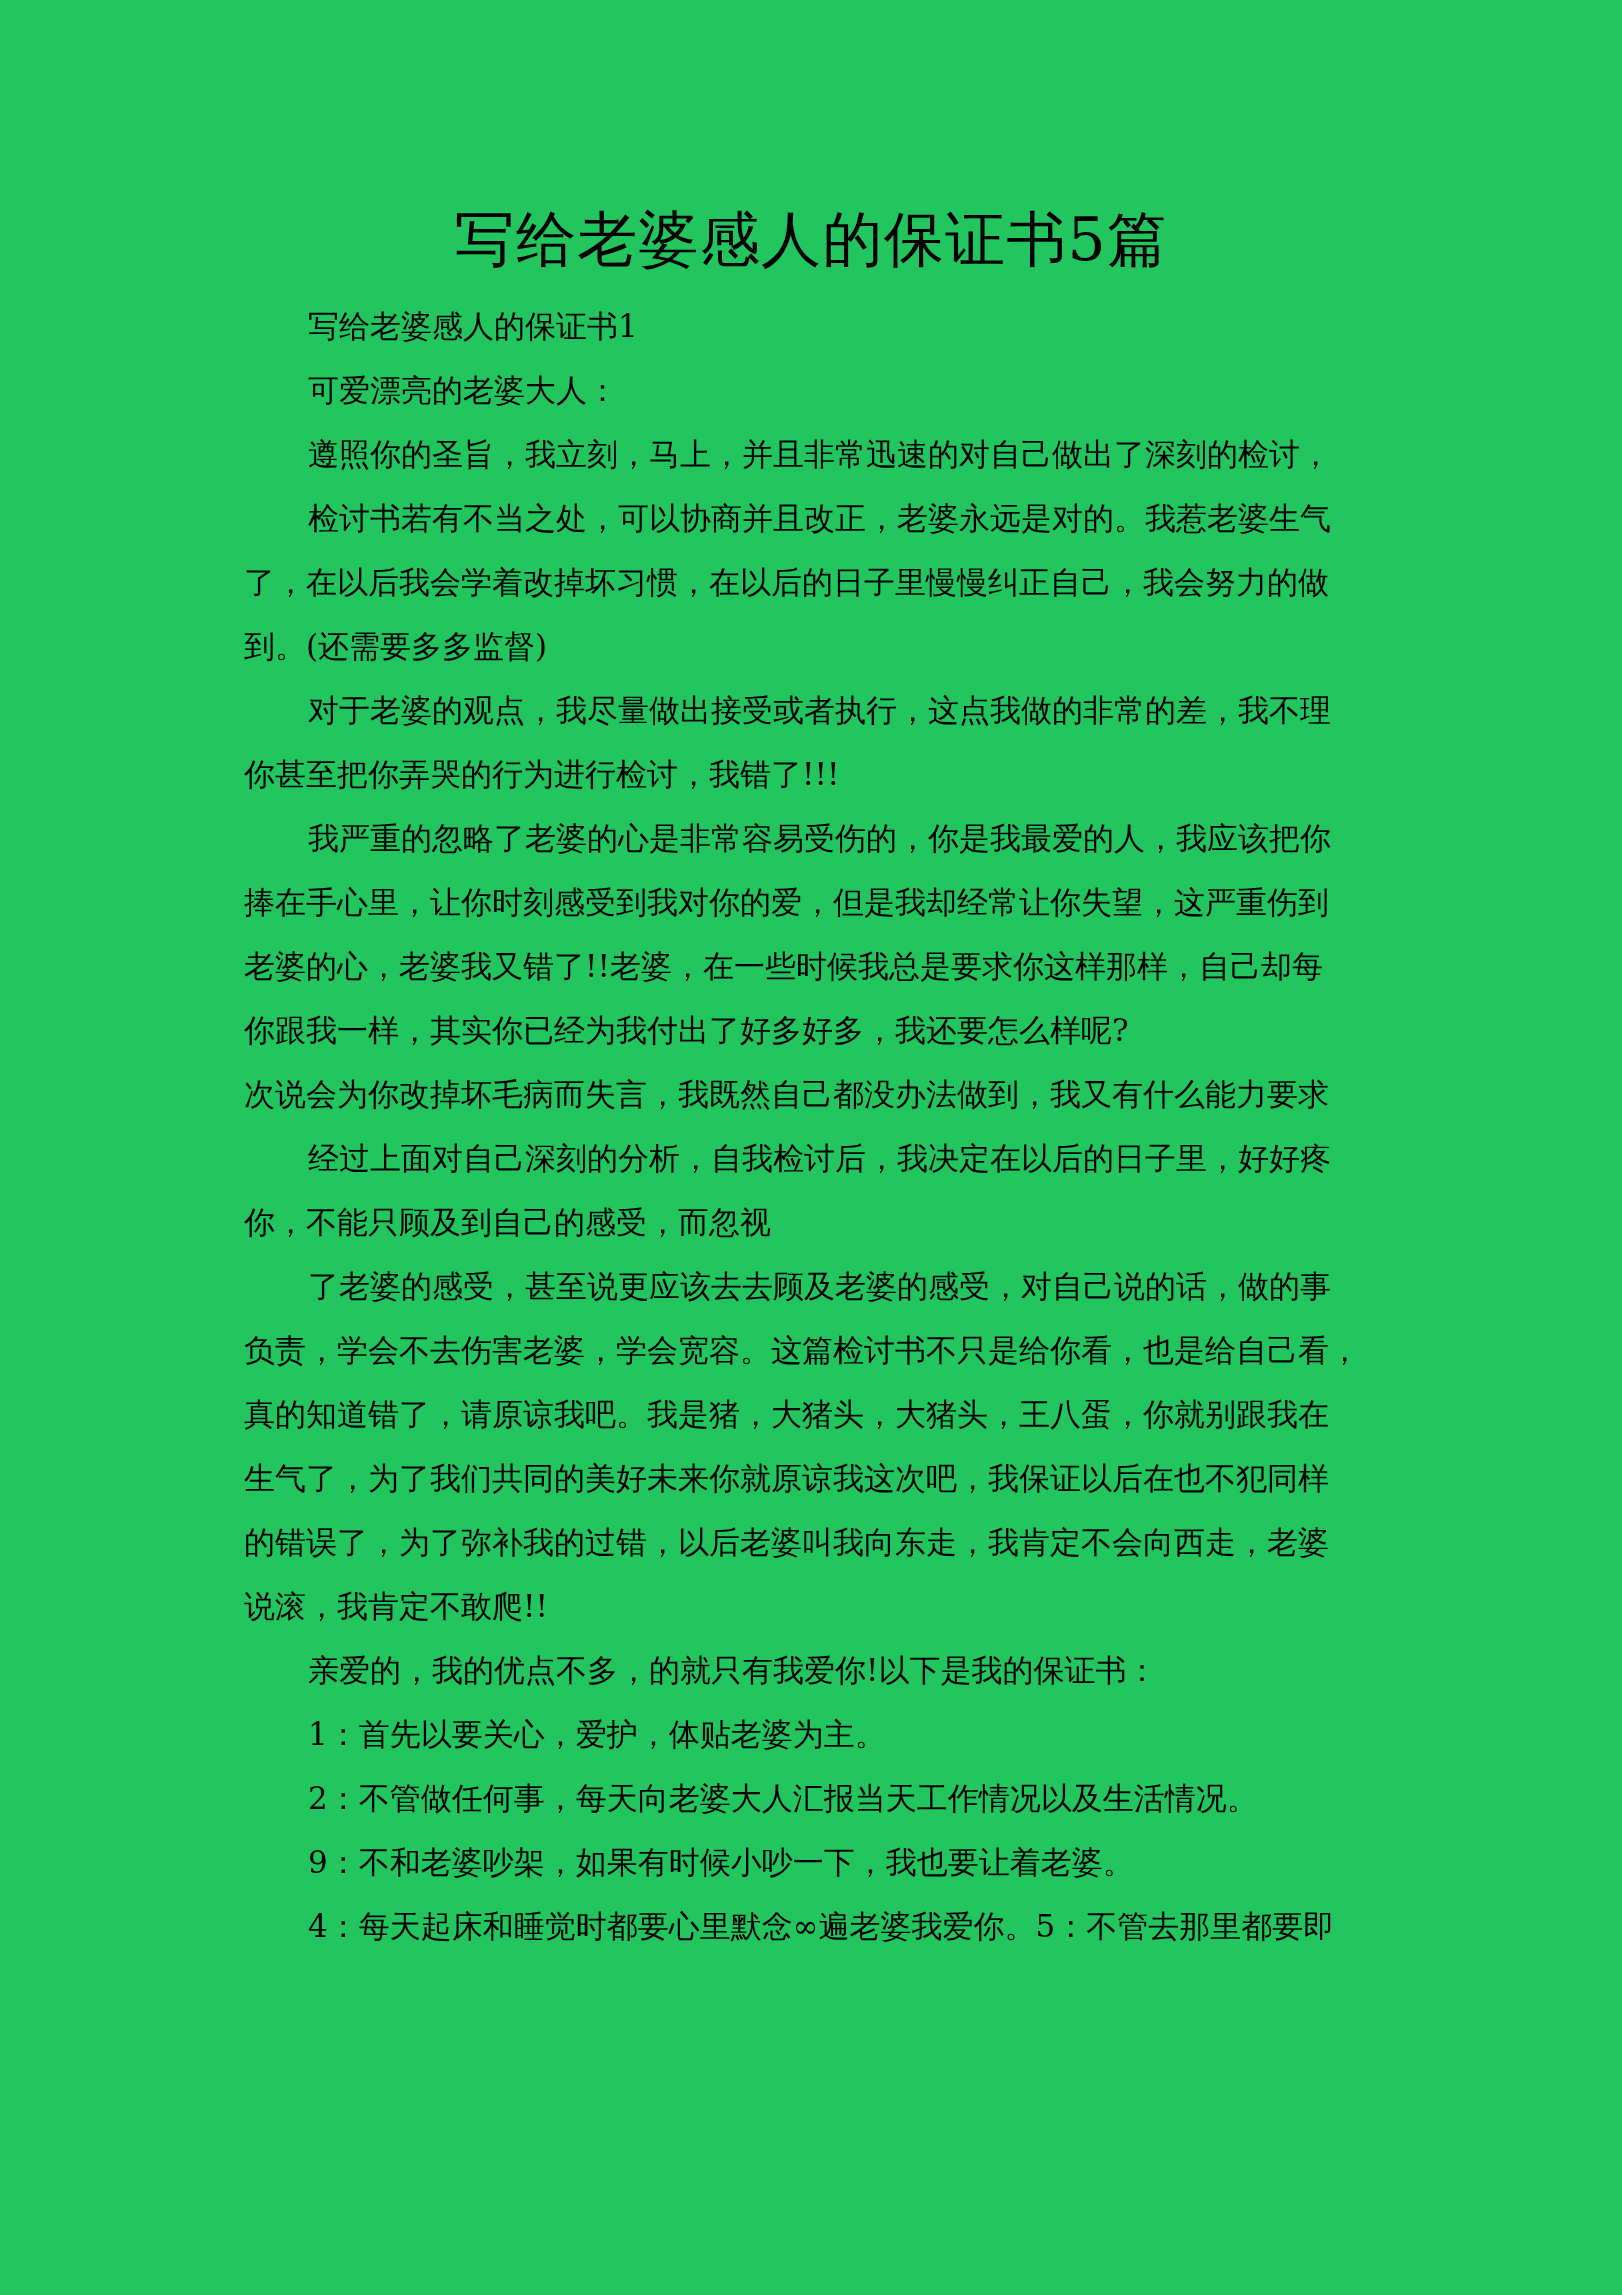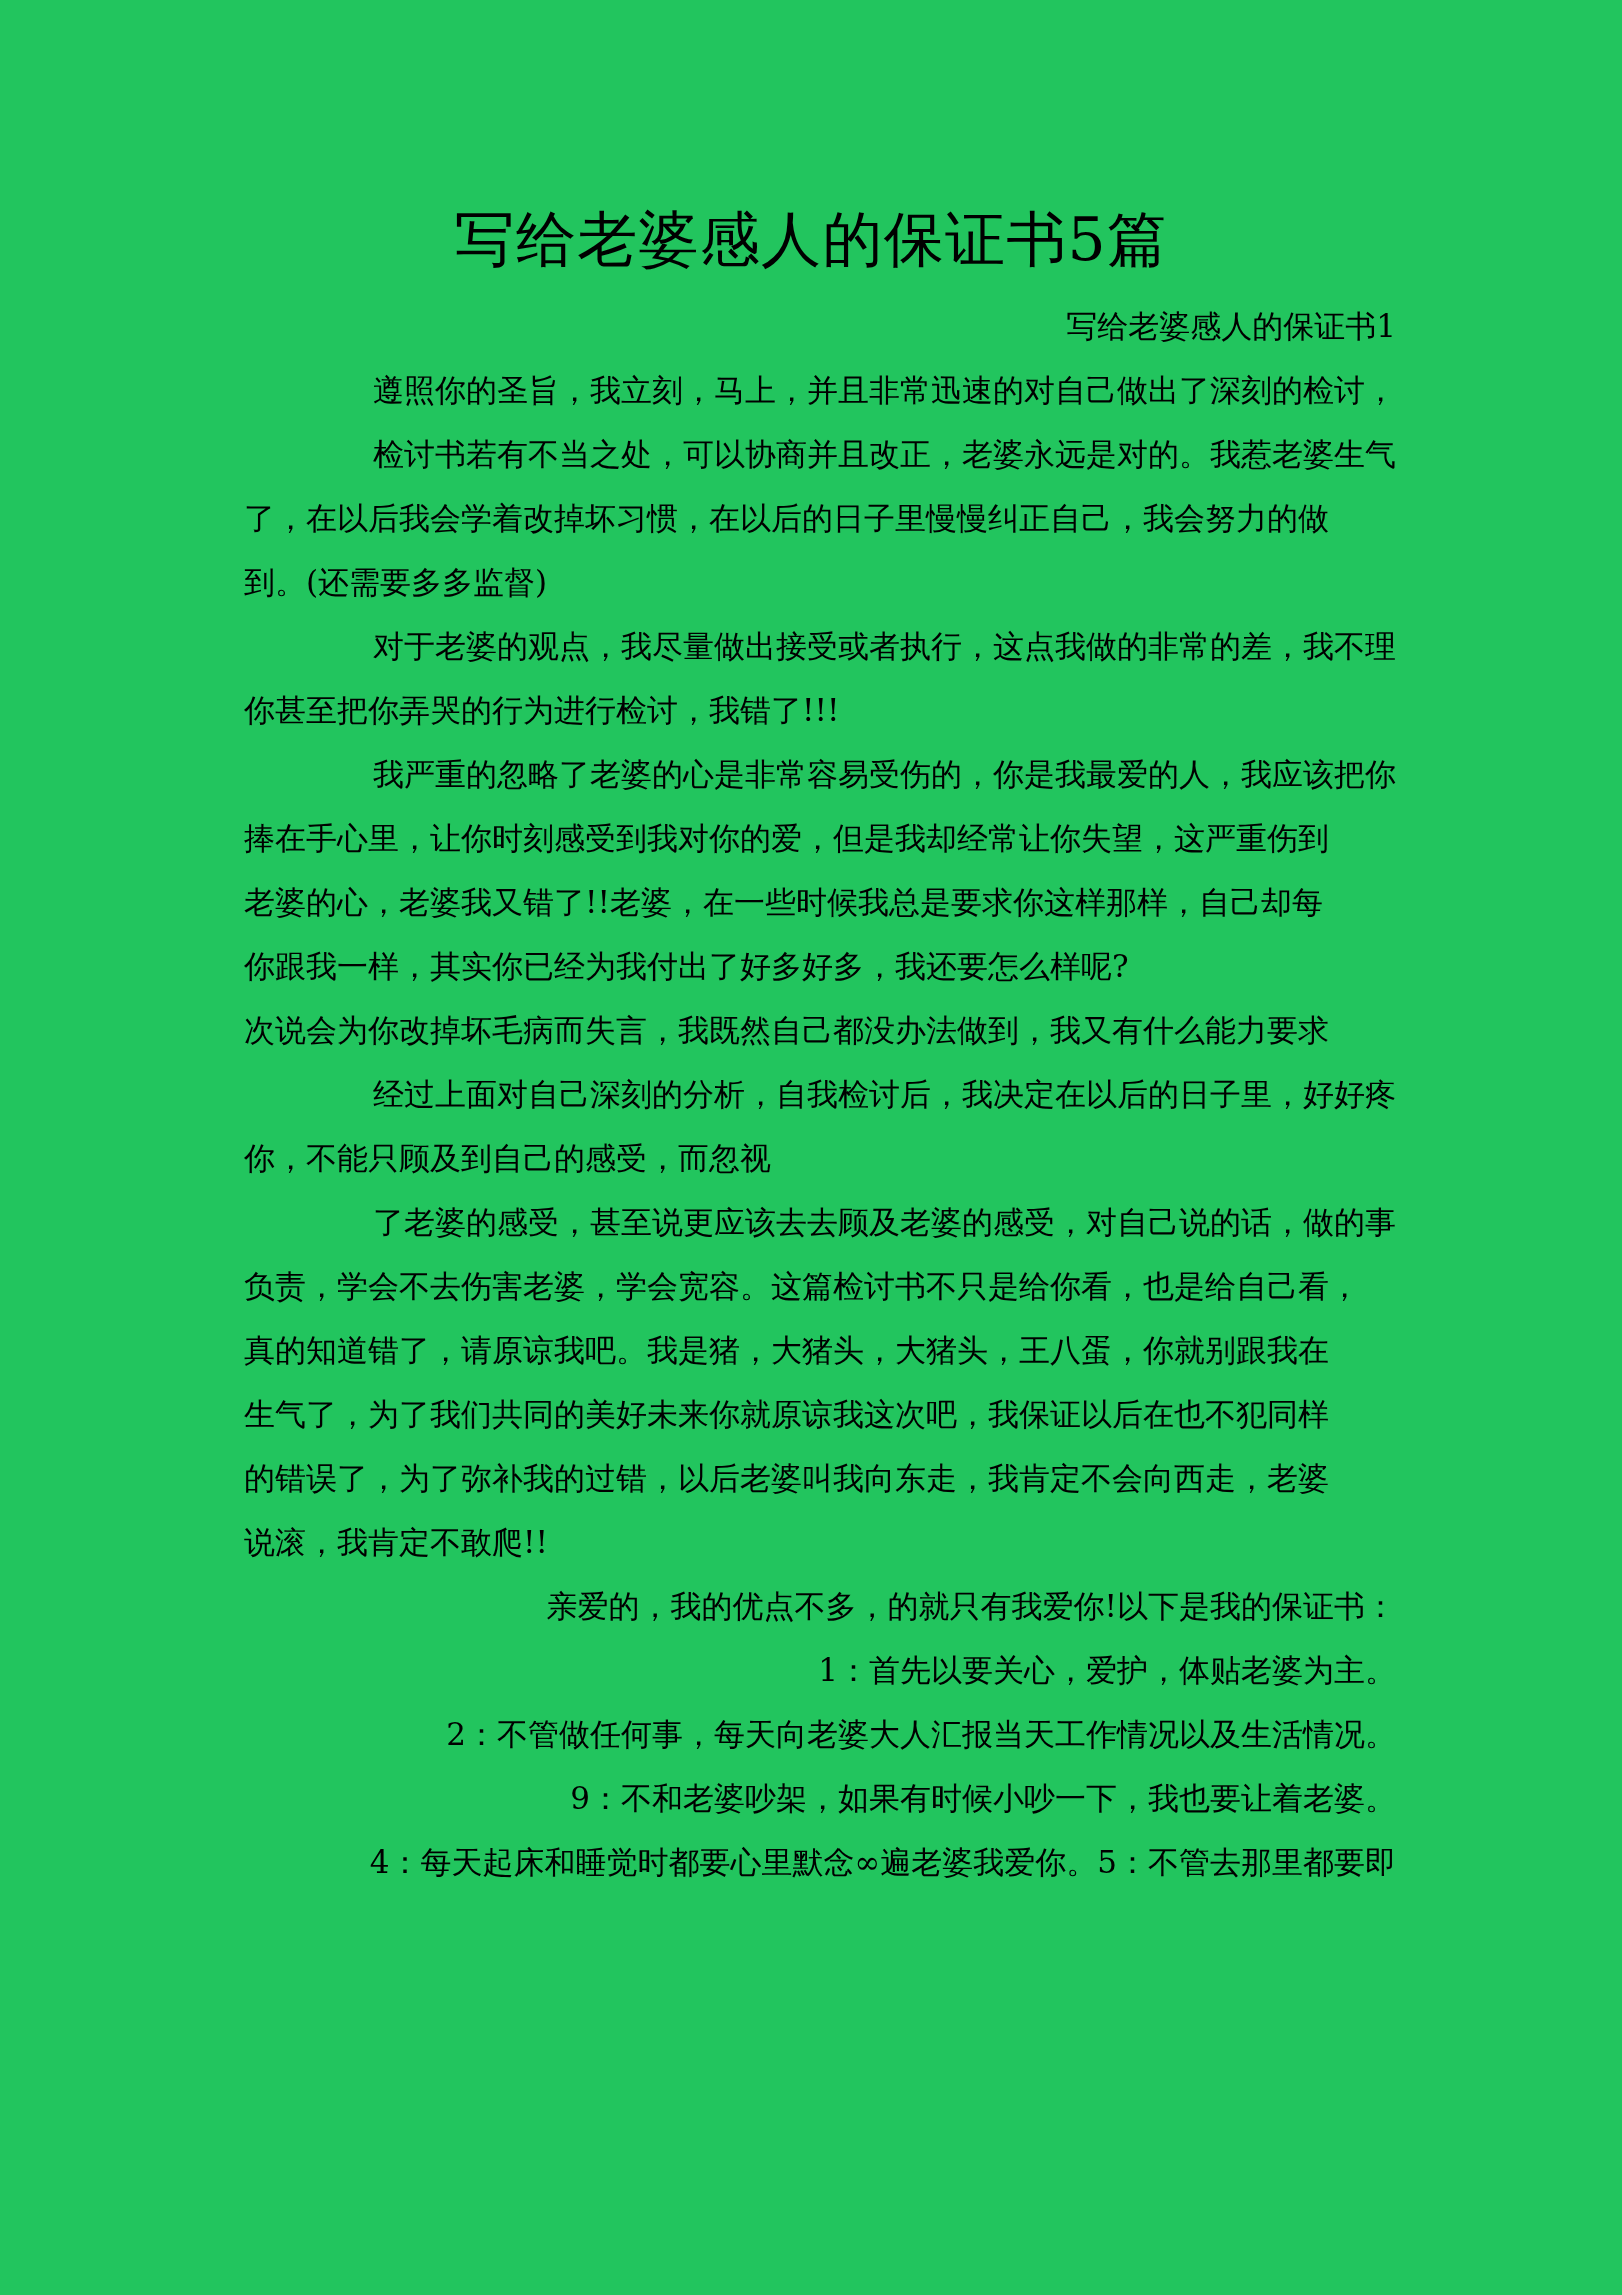--- a/index.html
+++ b/index.html
@@ -43,31 +43,31 @@
       width: 1152px;
       font-size: 31px;
       line-height: 64px;
     }
     .line {
       display: block;
       white-space: nowrap;
     }
     .line.indent {
       padding-left: 64px;
-      text-align: right;
     }
   </style>
 </head>
 <body>
 
 <div class="page">
   <h1 class="title">写给老婆感人的保证书5篇</h1>
 
   <div class="body">
     <span class="line indent">写给老婆感人的保证书1</span>
+    <span class="line indent">可爱漂亮的老婆大人：</span>
     <span class="line indent">遵照你的圣旨，我立刻，马上，并且非常迅速的对自己做出了深刻的检讨，</span>
     <span class="line indent">检讨书若有不当之处，可以协商并且改正，老婆永远是对的。我惹老婆生气</span>
     <span class="line">了，在以后我会学着改掉坏习惯，在以后的日子里慢慢纠正自己，我会努力的做</span>
     <span class="line">到。(还需要多多监督)</span>
     <span class="line indent">对于老婆的观点，我尽量做出接受或者执行，这点我做的非常的差，我不理</span>
     <span class="line">你甚至把你弄哭的行为进行检讨，我错了!!!</span>
     <span class="line indent">我严重的忽略了老婆的心是非常容易受伤的，你是我最爱的人，我应该把你</span>
     <span class="line">捧在手心里，让你时刻感受到我对你的爱，但是我却经常让你失望，这严重伤到</span>
     <span class="line">老婆的心，老婆我又错了!!老婆，在一些时候我总是要求你这样那样，自己却每</span>
     <span class="line">你跟我一样，其实你已经为我付出了好多好多，我还要怎么样呢?</span>

